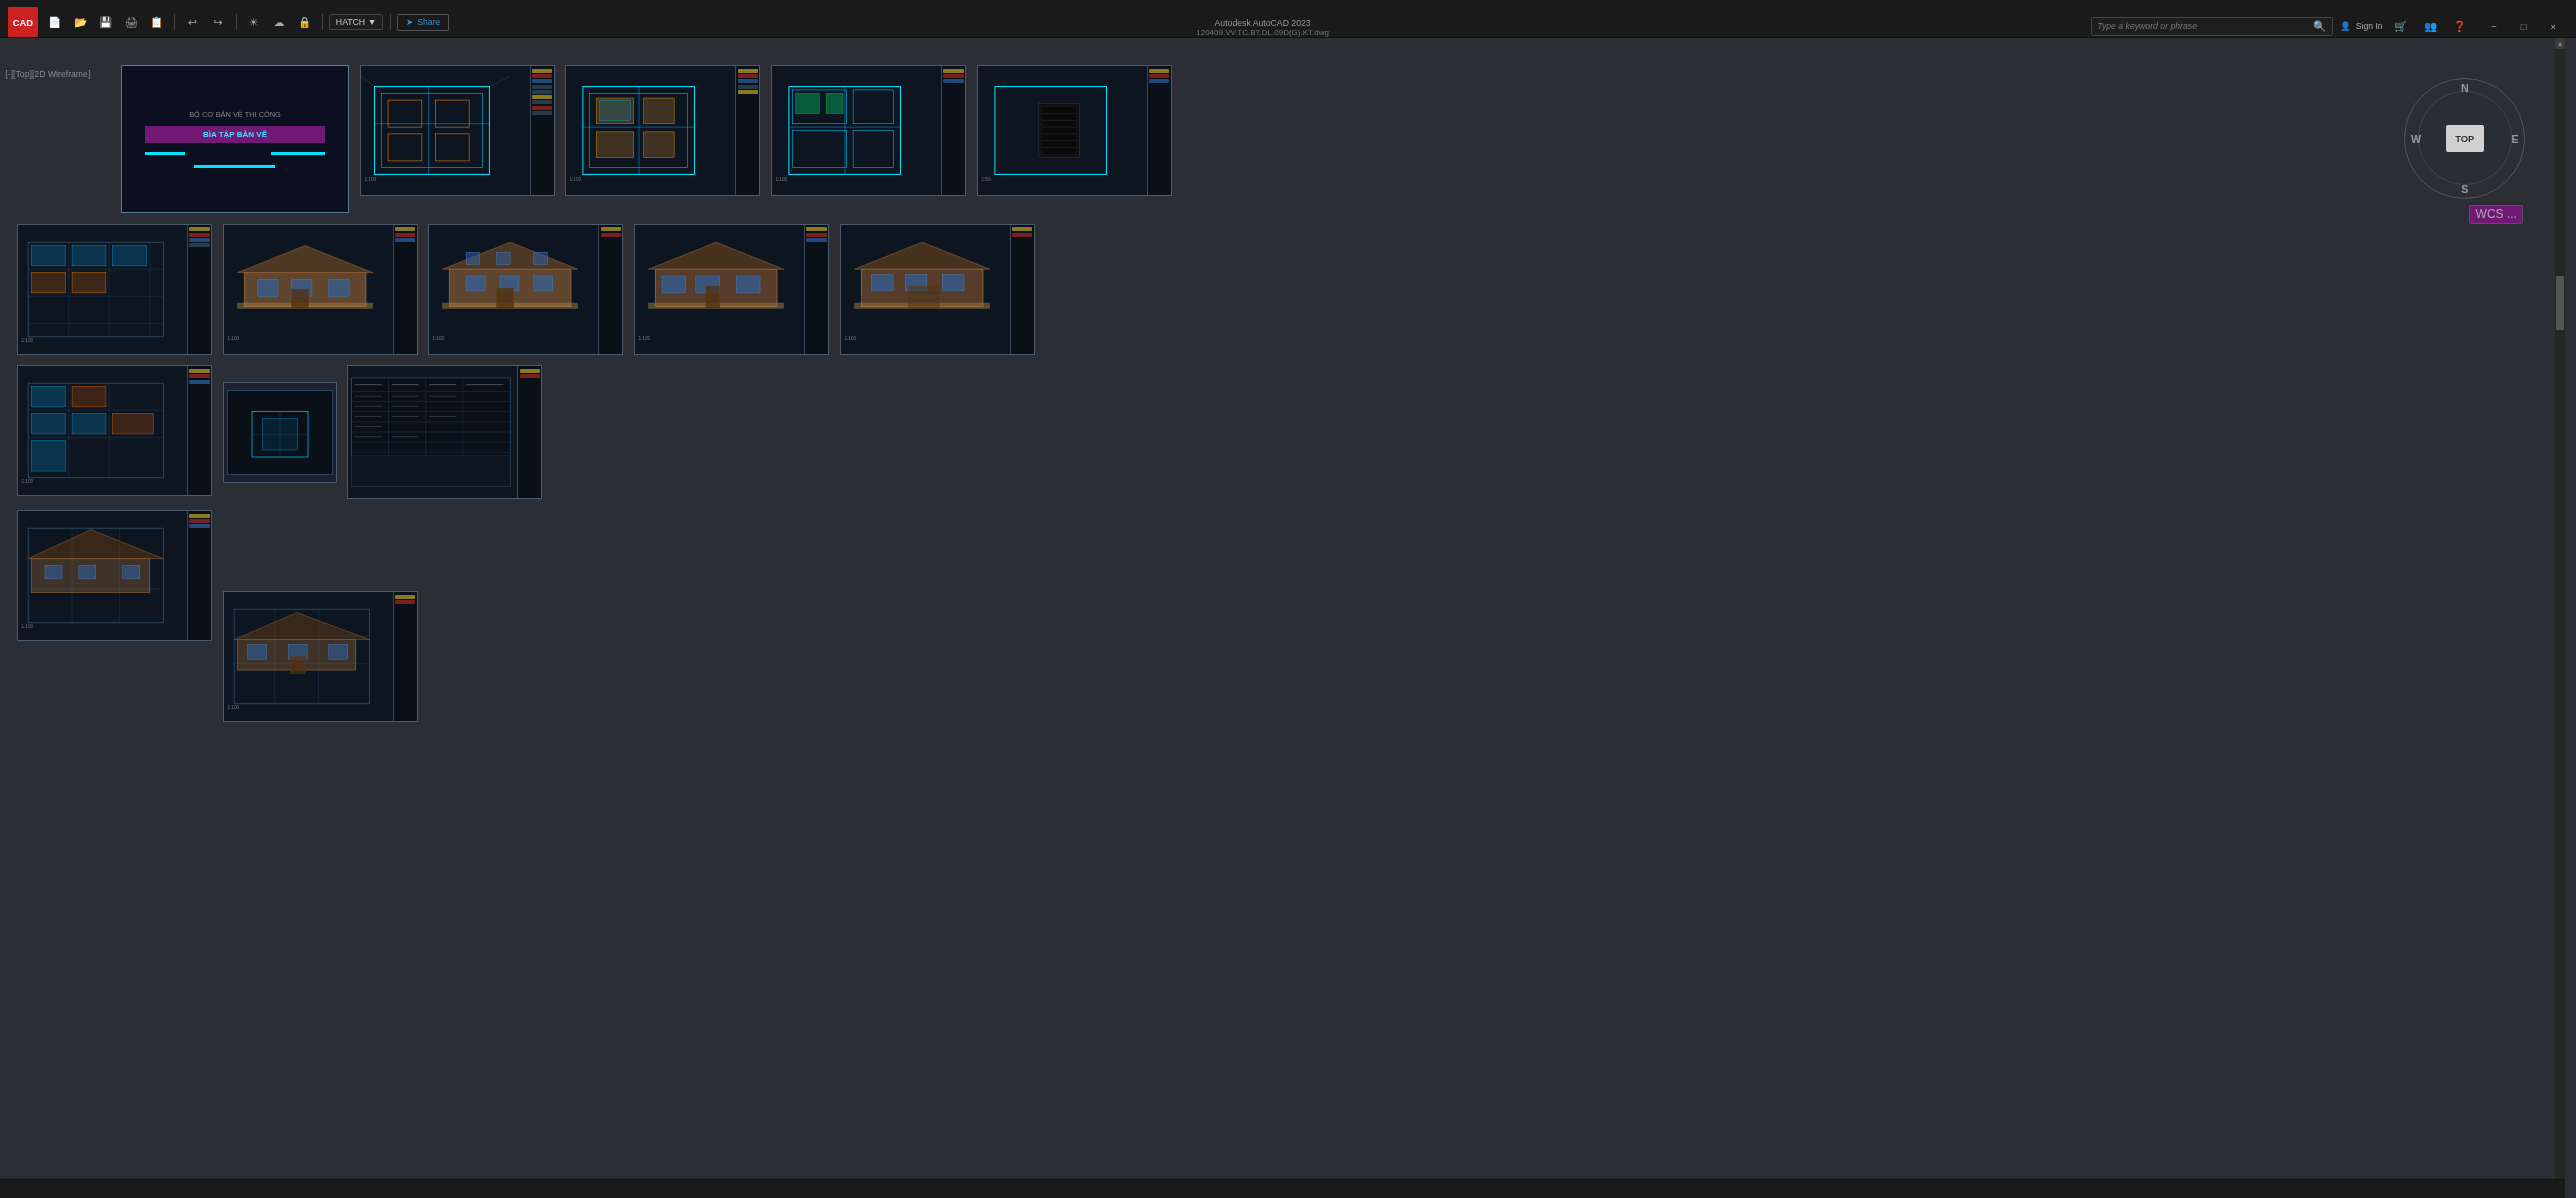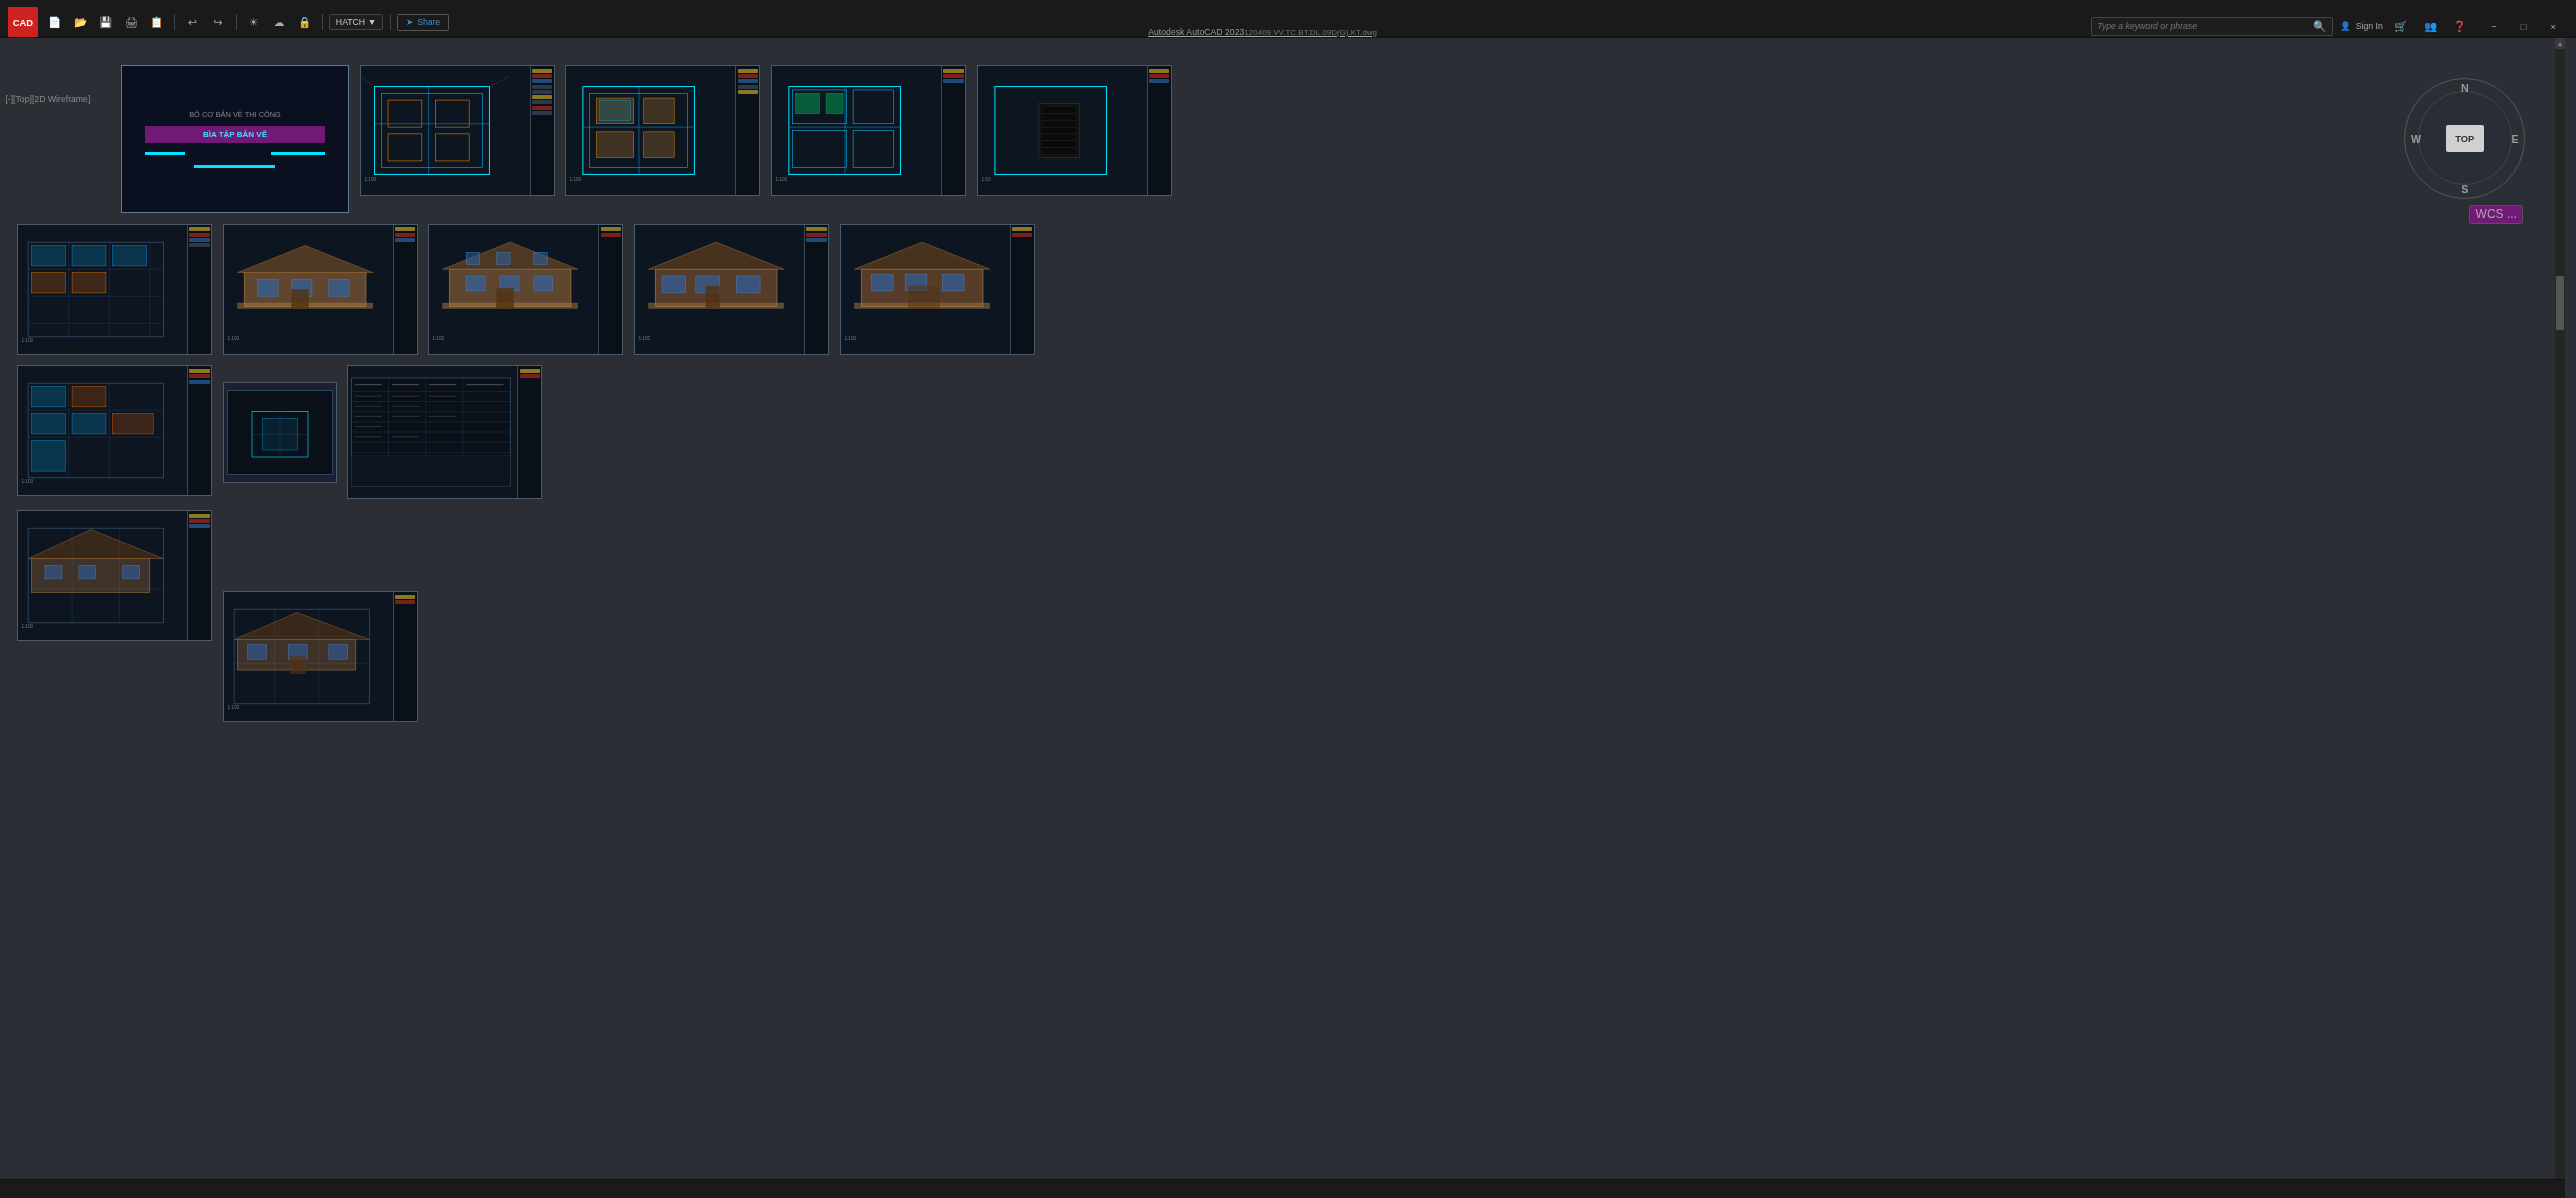--- a/index.html
+++ b/index.html
@@ -91,25 +91,24 @@
       border: 0.7px solid #555;
       color: #3a8fc7;
       padding: 2.7px 8px;
       font-size: 8.7px;
       cursor: pointer;
       border-radius: 1.3px;
     }
 
     #title-center {
       display: flex;
-      flex-direction: row;
+      flex-direction: column;
       align-items: center;
       font-size: 8.7px;
       color: #aaa;
-      text-decoration: underline;
     }
 
     #title-right {
       display: flex;
       align-items: center;
       gap: 8px;
       padding-left: 15px;
     }
 
     .search-bar {
@@ -157,21 +156,21 @@
       font-size: 9.4px;
       color: #aaa;
       cursor: pointer;
       border: none;
       background: transparent;
     }
 
     
     #viewport-label {
       position: absolute;
-      top: 56px;
+      top: 31px;
       left: 5.4px;
       color: #888;
       font-size: 8.7px;
       z-index: 10;
     }
 
     
     #canvas-area {
       position: absolute;
       top: 38px;

